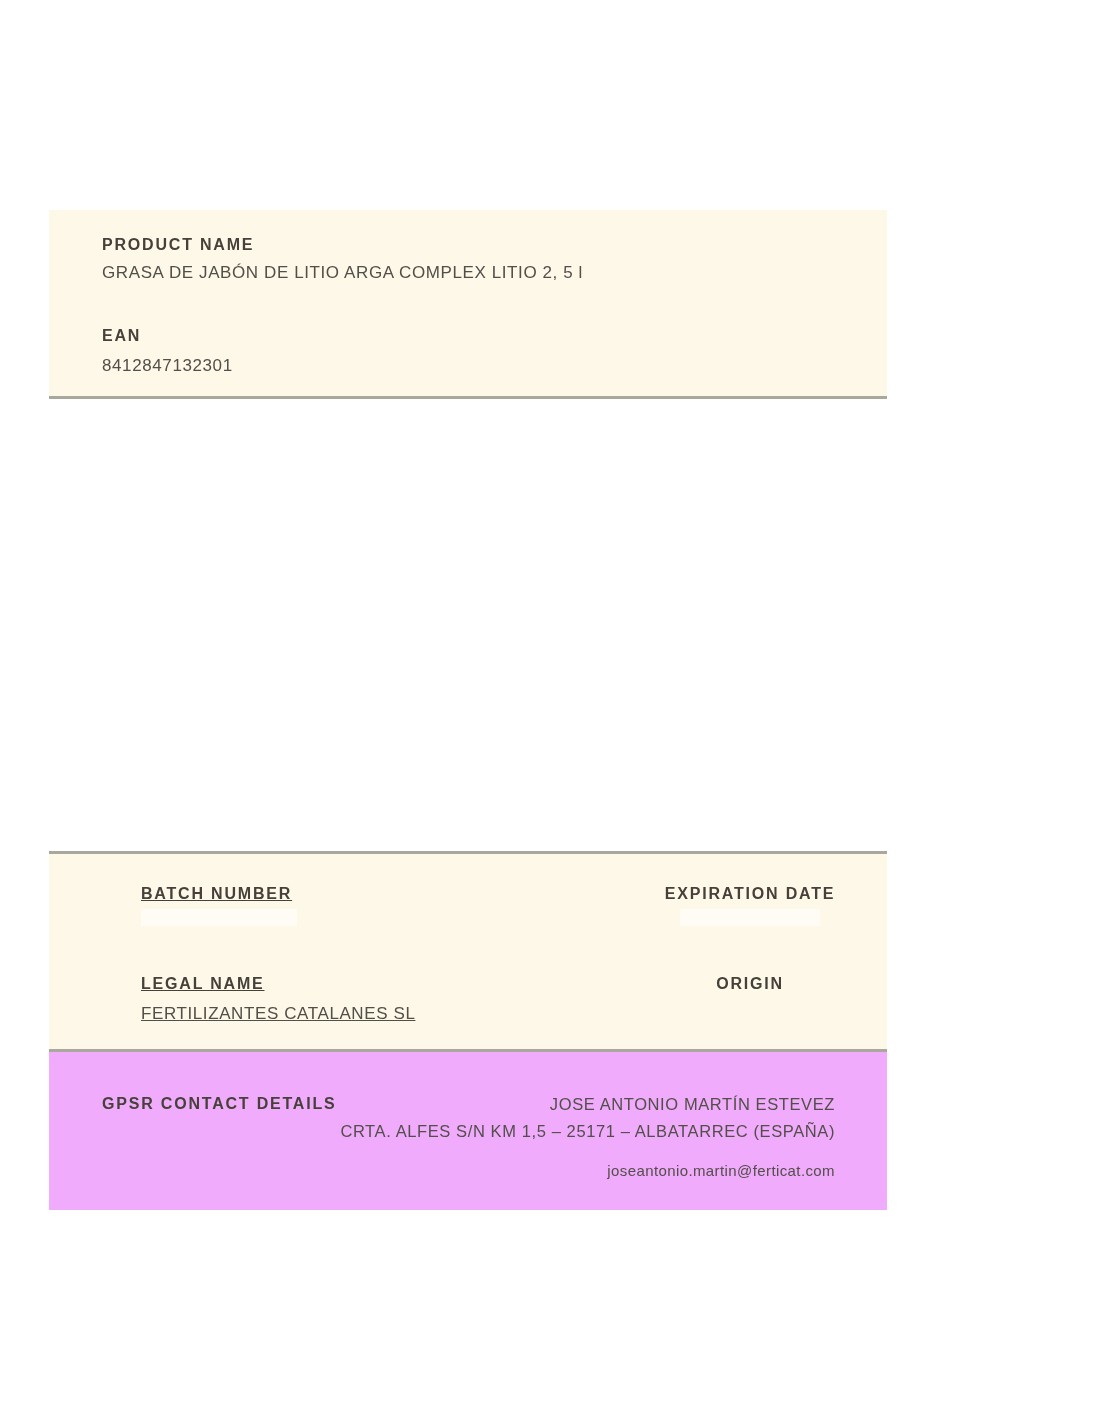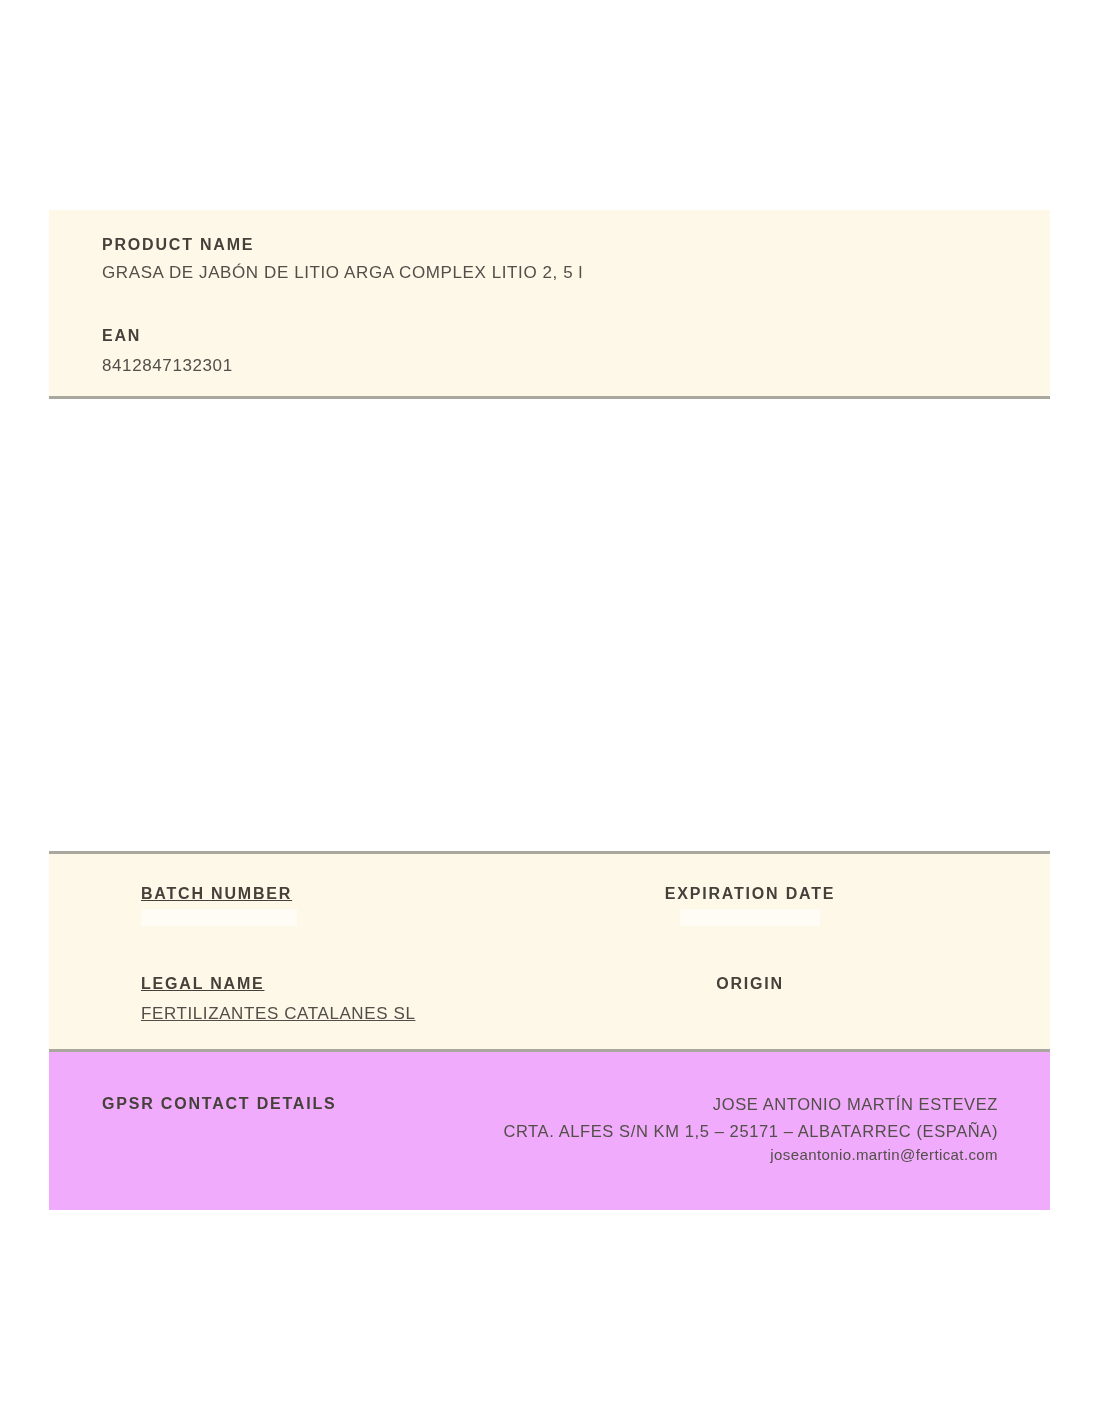--- a/index.html
+++ b/index.html
@@ -8,21 +8,21 @@
     position: relative;
     width: 1100px;
     height: 1422px;
     background: #ffffff;
     font-family: "Liberation Sans", sans-serif;
     overflow: hidden;
   }
   .panel {
     position: absolute;
     left: 49px;
-    width: 1001px;
+    width: 838px;
     background: #fdf8e8;
   }
   .panel--product {
     top: 210px;
     height: 189px;
     border-bottom: 3px solid #a9a79e;
   }
   .panel--details {
     top: 851px;
     height: 201px;
@@ -65,21 +65,21 @@
   .contact-line {
     font-size: 16.5px;
     letter-spacing: 0.6px;
     color: #524e48;
     line-height: 20px;
     white-space: nowrap;
     margin-left: 8px;
   }
   .contact-line + .contact-line { margin-top: 7px; }
   .contact-email {
-    margin-top: 4px;
+    margin-top: 20px;
     font-size: 15px;
     letter-spacing: 0.4px;
     color: #524e48;
     line-height: 20px;
     white-space: nowrap;
   }
 </style>
 </head>
 <body>
 

